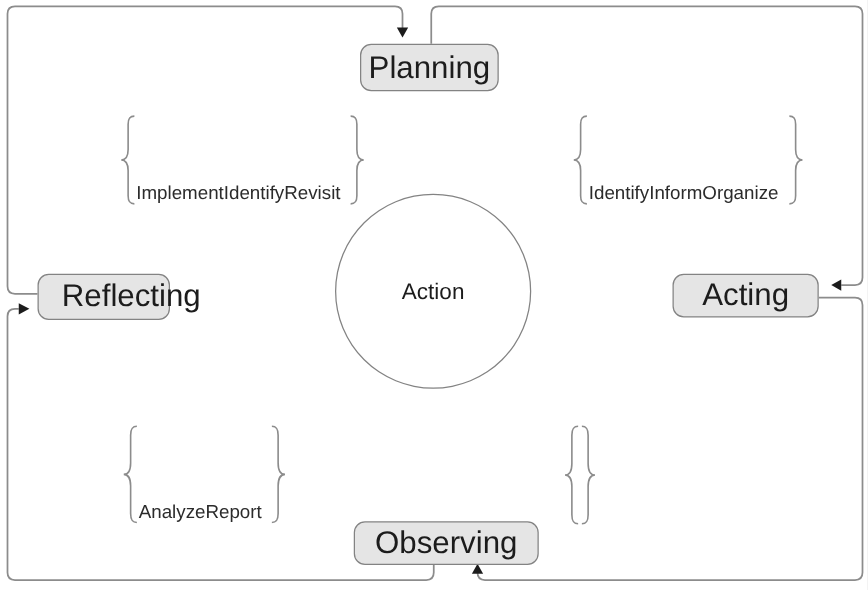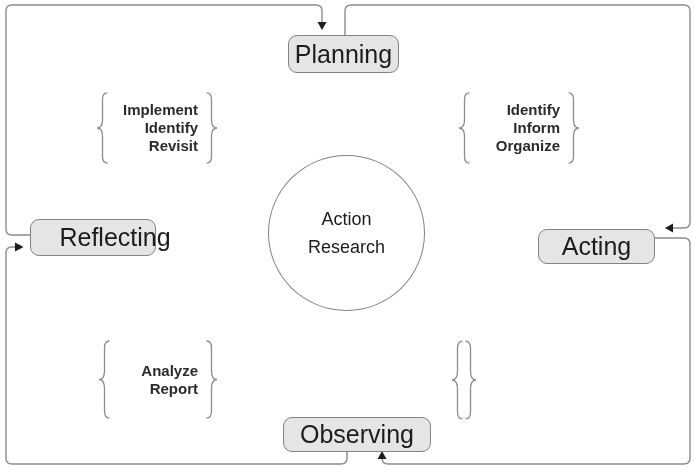--- a/index.html
+++ b/index.html
@@ -48,31 +48,30 @@
     display:flex;align-items:stretch;
     box-sizing:border-box;
   }
   .task-group .brace{flex:0 0 13px;width:13px;height:100%;}
   .task-group .brace path{
     fill:none;stroke:var(--line,#8c8c8c);stroke-width:1.3;
     vector-effect:non-scaling-stroke;
   }
   .task-lines{
     flex:1 1 auto;
-    display:flex;flex-direction:column;justify-content:center;align-items:flex-end;
+    display:flex;flex-direction:row;justify-content:center;align-items:flex-end;
     padding-right:7px;
     font-size:15px;line-height:18px;
     color:var(--task-text,#2b2b2b);
-    font-weight:bold;
   }
   
   .stage-planning  {left:288px;top:35px; width:111px;height:38px;}
-  .stage-acting    {left:538px;top:229px;width:117px;height:35px;}
+  .stage-acting    {left:538px;top:219px;width:117px;height:35px;}
   .stage-observing {left:283px;top:417px;width:148px;height:35px;}
-  .stage-reflecting{left:30px; top:219px;width:126px;height:37px;padding-left:44px;}
+  .stage-reflecting{left:30px; top:219px;width:106px;height:37px;padding-left:44px;}
   .group-top-left    {left:96px; top:92px; width:122px;height:72px;}
   .group-top-right   {left:458px;top:92px; width:122px;height:72px;}
   .group-bottom-left {left:98px; top:340px;width:120px;height:79px;}
   .group-bottom-right{left:451px;top:340px;width:124px;height:80px;}
 </style>
 </head>
 <body>
 
 <div class="canvas">
 
@@ -99,21 +98,20 @@
   </div>
   <div class="stage stage-observing">
     <span>Observing</span>
   </div>
   <div class="stage stage-reflecting">
     <span>Reflecting</span>
   </div>
 
   <div class="circle">
     <span>Action</span>
-    <span>Research</span>
   </div>
 
   <div class="task-group group-top-left">
     <svg class="brace" viewBox="0 0 13 78" preserveAspectRatio="none" xmlns="http://www.w3.org/2000/svg">
       <path d="M11.5 1 C7.5 1 6.5 3.5 6.5 8 L6.5 30 C6.5 35.5 4.5 39 1 39 C4.5 39 6.5 42.5 6.5 48 L6.5 70 C6.5 74.5 7.5 77 11.5 77"></path>
     </svg>
     <div class="task-lines">
       <span>Implement</span>
       <span>Identify</span>
       <span>Revisit</span>

